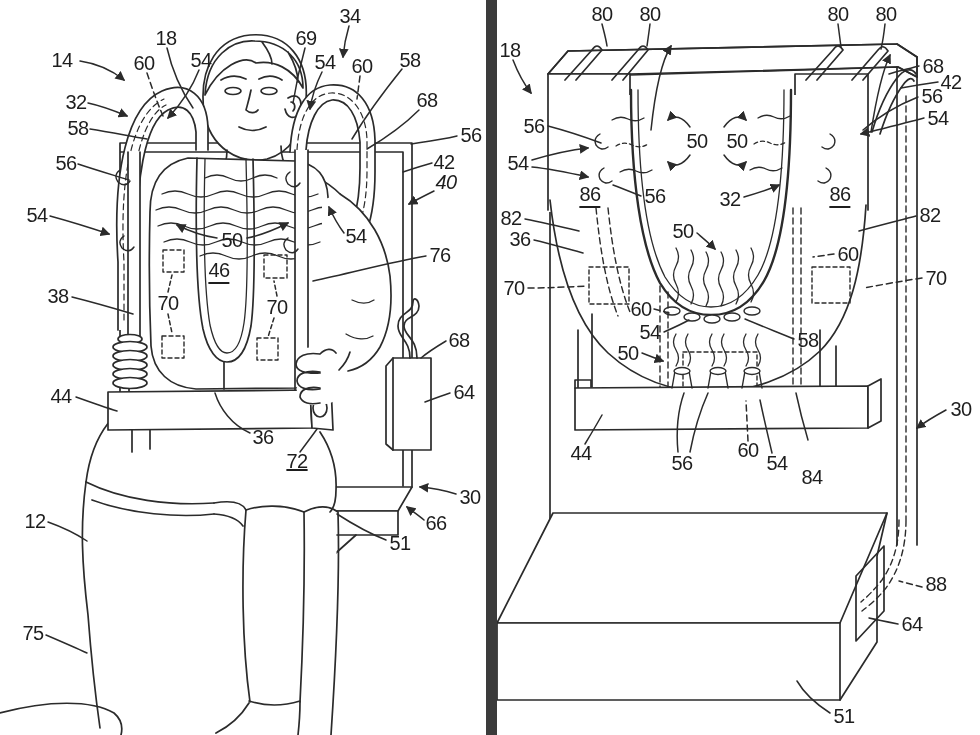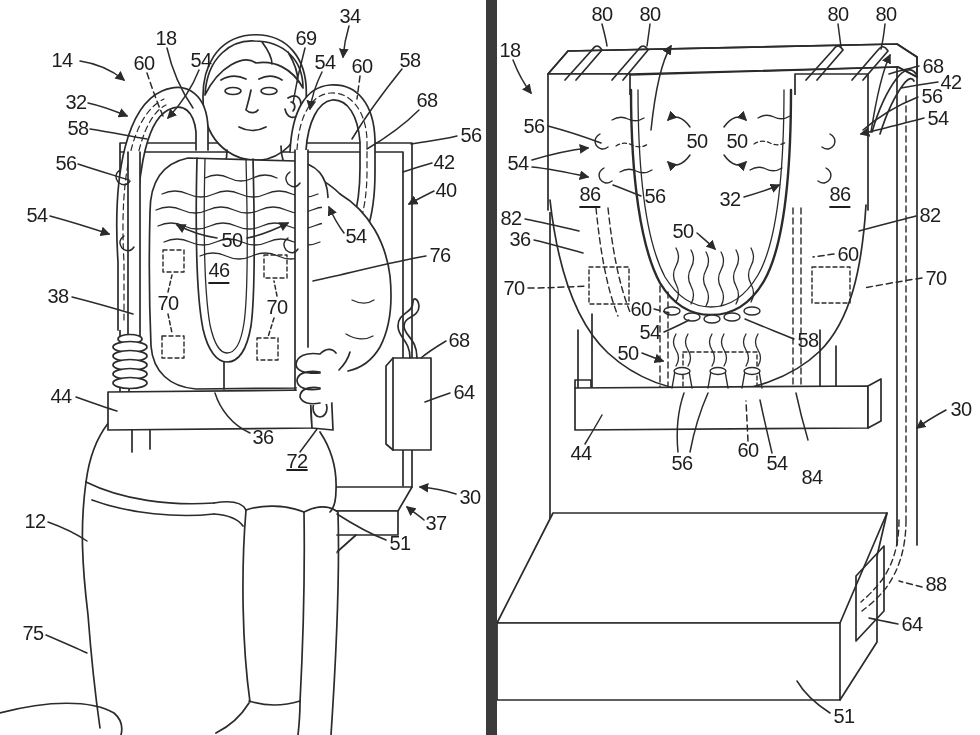--- a/index.html
+++ b/index.html
@@ -333,39 +333,39 @@
       <div class="lbl" style="left: 144px; top: 63px;">60</div>
       <div class="lbl" style="left: 201px; top: 60px;">54</div>
       <div class="lbl" style="left: 306px; top: 38px;">69</div>
       <div class="lbl" style="left: 350px; top: 16px;">34</div>
       <div class="lbl" style="left: 325px; top: 62px;">54</div>
       <div class="lbl" style="left: 362px; top: 66px;">60</div>
       <div class="lbl" style="left: 410px; top: 60px;">58</div>
       <div class="lbl" style="left: 427px; top: 100px;">68</div>
       <div class="lbl" style="left: 471px; top: 135px;">56</div>
       <div class="lbl" style="left: 444px; top: 162px;">42</div>
-      <div class="lbl" style="left: 446px; top: 190px;">40</div>
+      <div class="lbl" style="left: 446px; top: 182px; font-style: italic;">40</div>
       <div class="lbl" style="left: 76px; top: 102px;">32</div>
       <div class="lbl" style="left: 78px; top: 128px;">58</div>
       <div class="lbl" style="left: 66px; top: 163px;">56</div>
       <div class="lbl" style="left: 37px; top: 215px;">54</div>
       <div class="lbl" style="left: 232px; top: 240px;">50</div>
       <div class="lbl u" style="left: 219px; top: 272px;">46</div>
       <div class="lbl" style="left: 356px; top: 236px;">54</div>
       <div class="lbl" style="left: 440px; top: 255px;">76</div>
       <div class="lbl" style="left: 58px; top: 296px;">38</div>
       <div class="lbl" style="left: 168px; top: 303px;">70</div>
       <div class="lbl" style="left: 277px; top: 307px;">70</div>
       <div class="lbl" style="left: 459px; top: 340px;">68</div>
       <div class="lbl" style="left: 464px; top: 392px;">64</div>
       <div class="lbl" style="left: 61px; top: 396px;">44</div>
       <div class="lbl" style="left: 263px; top: 437px;">36</div>
       <div class="lbl" style="left: 297px; top: 461px; text-decoration: underline;">72</div>
       <div class="lbl" style="left: 470px; top: 497px;">30</div>
-      <div class="lbl" style="left: 436px; top: 523px;">37</div>
+      <div class="lbl" style="left: 436px; top: 523px;">66</div>
       <div class="lbl" style="left: 400px; top: 543px;">51</div>
       <div class="lbl" style="left: 35px; top: 521px;">12</div>
       <div class="lbl" style="left: 33px; top: 633px;">75</div>
       <div class="lbl" style="left: 602px; top: 14px;">80</div>
       <div class="lbl" style="left: 650px; top: 14px;">80</div>
       <div class="lbl" style="left: 838px; top: 14px;">80</div>
       <div class="lbl" style="left: 886px; top: 14px;">80</div>
       <div class="lbl" style="left: 510px; top: 50px;">18</div>
       <div class="lbl" style="left: 933px; top: 66px;">68</div>
       <div class="lbl" style="left: 951px; top: 82px;">42</div>

